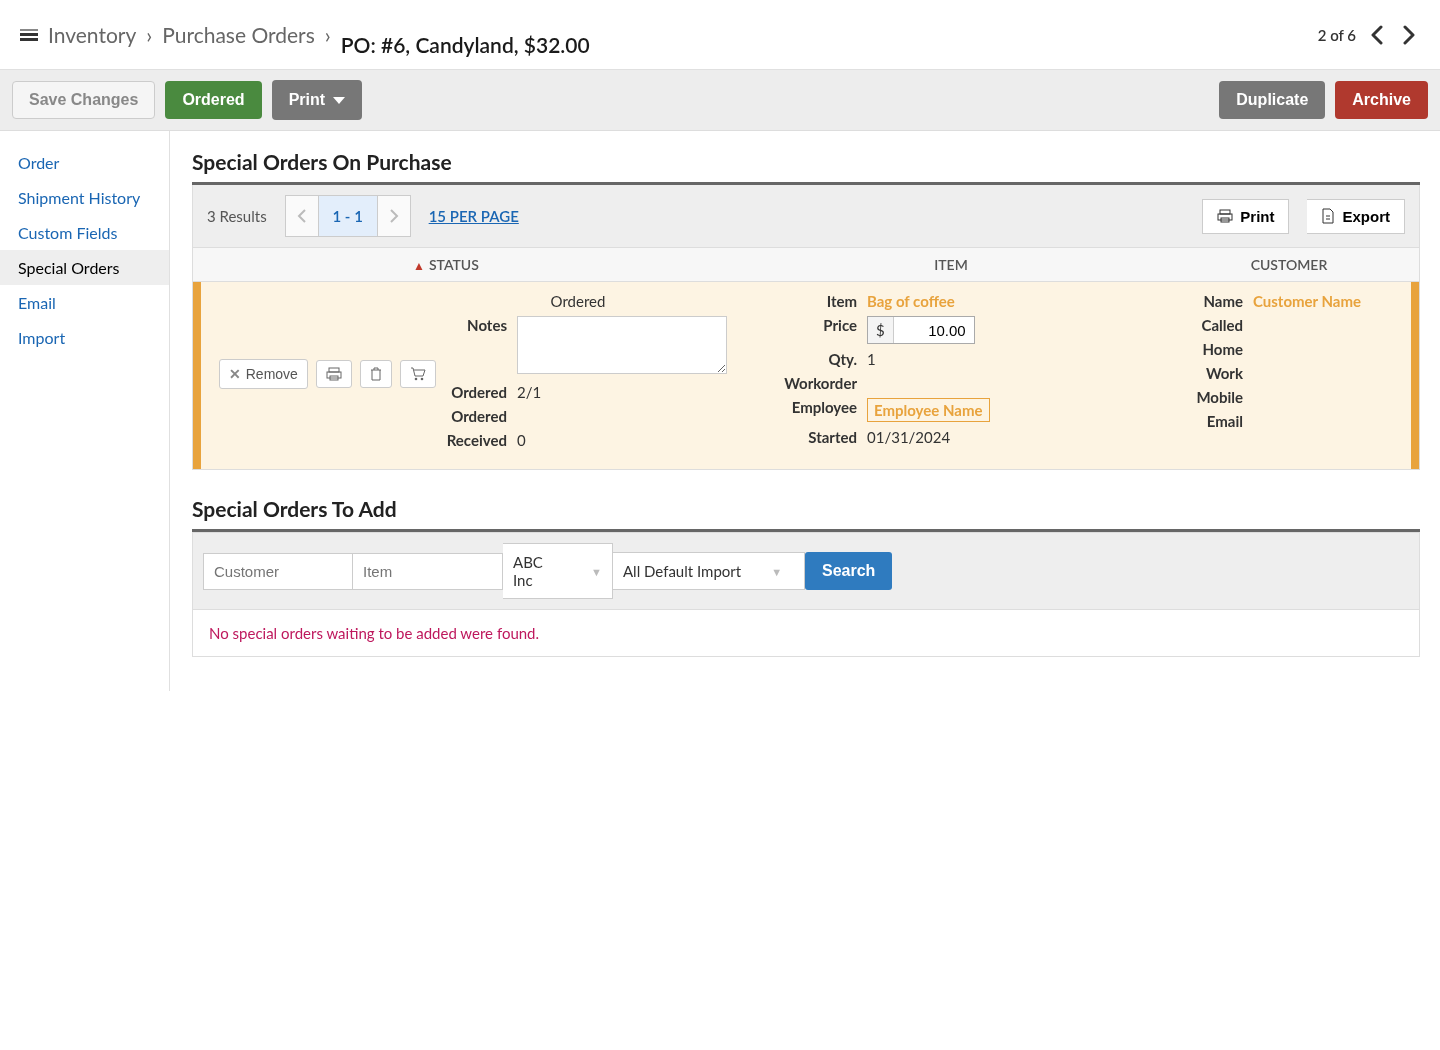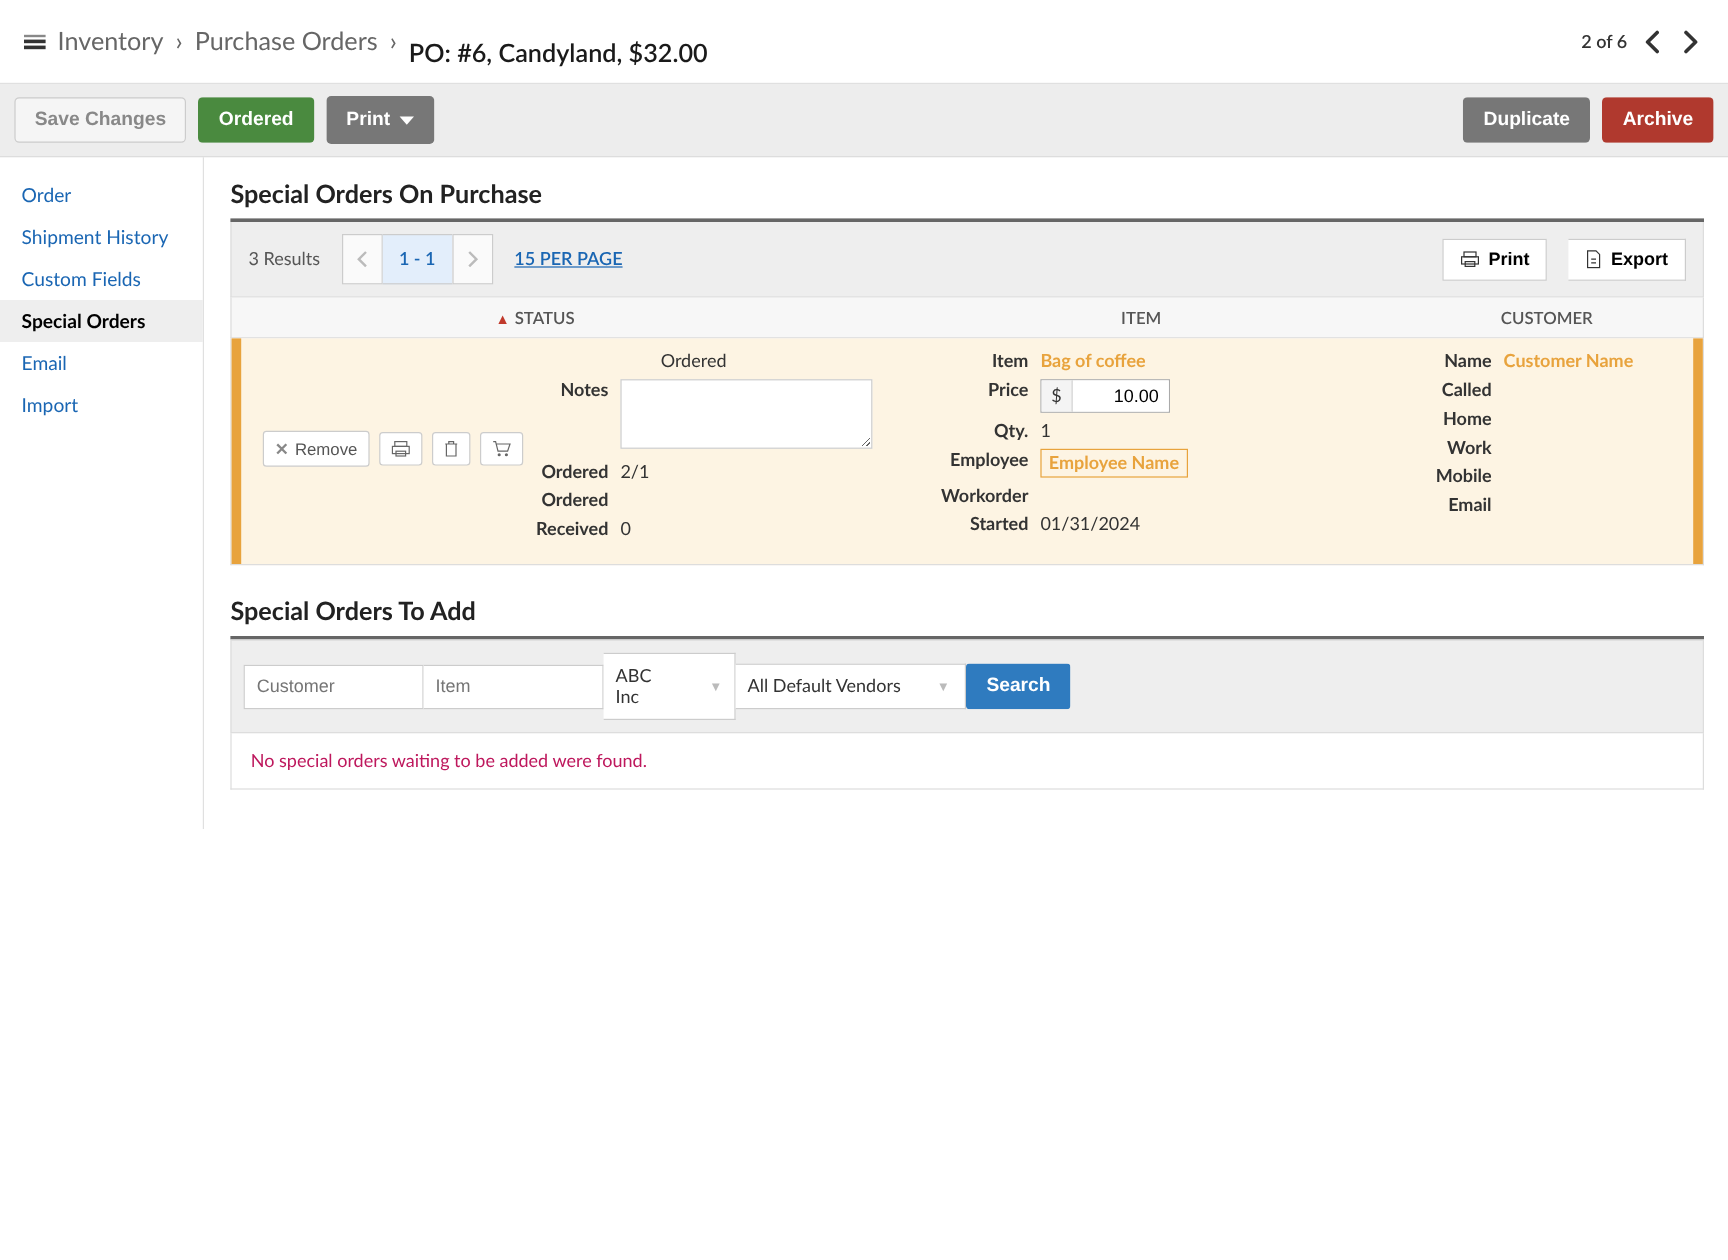--- a/index.html
+++ b/index.html
@@ -26,21 +26,21 @@
 .btn-gray2 { background: #777; color: #fff; }
 .btn-red { background: #b0392e; color: #fff; }
 .btn-blue { background: #2f7bbf; color: #fff; }
 .toolbar-spacer { flex: 1; }
 .caret-down { width: 0; height: 0; border-left: 6px solid transparent; border-right: 6px solid transparent; border-top: 7px solid #fff; }
 
 
 .content { display: flex; }
 .sidebar { width: 170px; min-height: 560px; border-right: 1px solid #e0e0e0; padding-top: 14px; }
 .sidebar a { display: block; padding: 8px 18px; color: #1a66b3; text-decoration: none; font-size: 16px; }
-.sidebar a.active { background: #eee; color: #000; font-weight: 700; border-left: 3px solid #eee; padding-left: 15px; }
+.sidebar a.active { background: #eee; color: #000; font-weight: 400; border-left: 3px solid #eee; padding-left: 15px; }
 .main { flex: 1; padding: 18px 20px 30px 22px; }
 
 h2 { font-size: 21px; font-weight: 700; color: #222; margin-bottom: 8px; }
 h2.mt { margin-top: 26px; }
 
 
 .panel { border-top: 3px solid #666; }
 .panel-row1 { background: #eee; border: 1px solid #ddd; border-top: none; display: flex; align-items: center; padding: 10px 14px; gap: 18px; }
 .panel-row1 .results { color: #555; }
 .pagegroup { display: flex; }
@@ -255,26 +255,26 @@
               <span class="cur">$</span>
               <input type="text" value="10.00" style="">
             </span>
           </div>
             </div>
           <div class="kv">
               <div class="k">Qty.</div>
               <div class="v">1</div>
             </div>
           <div class="kv">
+              <div class="k">Workorder</div>
+              <div class="v"></div>
+            </div>
+          <div class="kv">
               <div class="k">Employee</div>
               <div class="v"><span class="orange boxed">Employee Name</span></div>
-            </div>
-          <div class="kv">
-              <div class="k">Workorder</div>
-              <div class="v"></div>
             </div>
           <div class="kv">
               <div class="k">Started</div>
               <div class="v">01/31/2024</div>
             </div>
         </div>
 
         <div class="col col-cust">
           <div class="kv">
               <div class="k">Name</div>
@@ -307,21 +307,21 @@
     <h2 class="mt">Special Orders To Add</h2>
     <div class="panel">
       <div class="filterbar">
         <input class="txtinput" type="text" placeholder="Customer" style="">
         <input class="txtinput" type="text" placeholder="Item" style="">
         <div class="selectish" style="width:110px;">
             <span>ABC Inc</span>
             <span class="tri">▼</span>
           </div>
         <div class="selectish" style="width:192px;">
-            <span>All Default Vendors</span>
+            <span>All Default Import</span>
             <span class="tri">▼</span>
           </div>
         <button class="btn btn-blue" style="border-radius:3px; margin-left:0;">Search</button>
       </div>
       <div class="norows">No special orders waiting to be added were found.</div>
     </div>
   </div>
 </div>
 
 </body></html>

